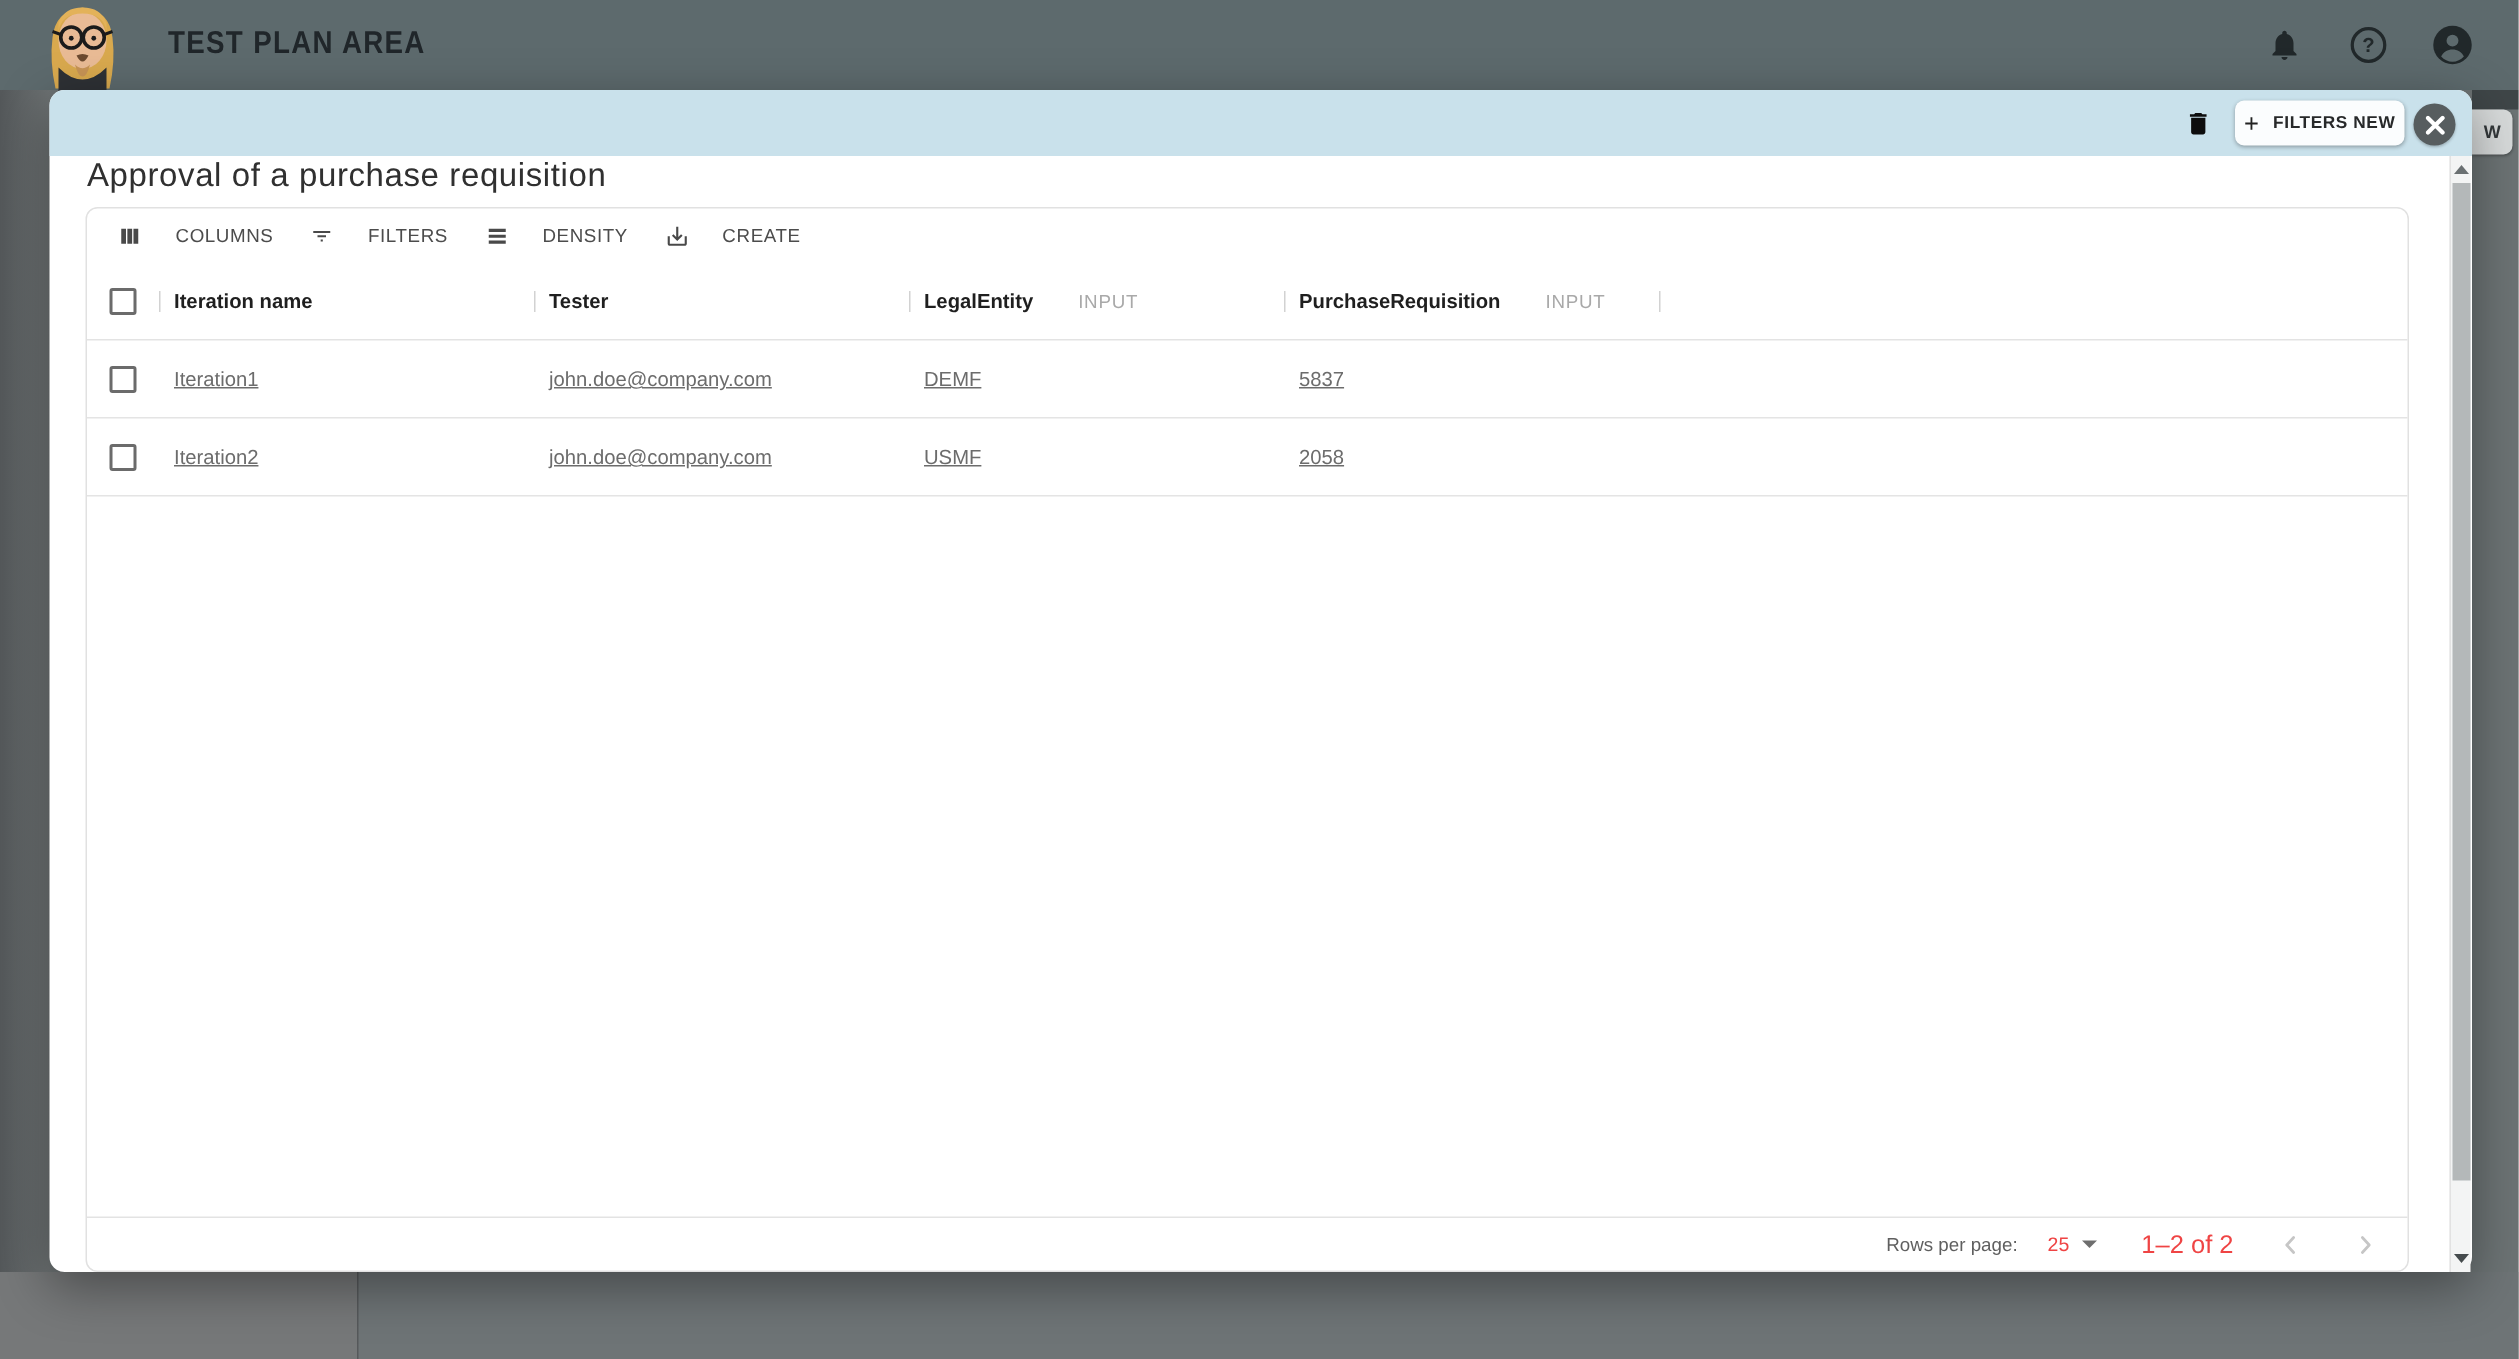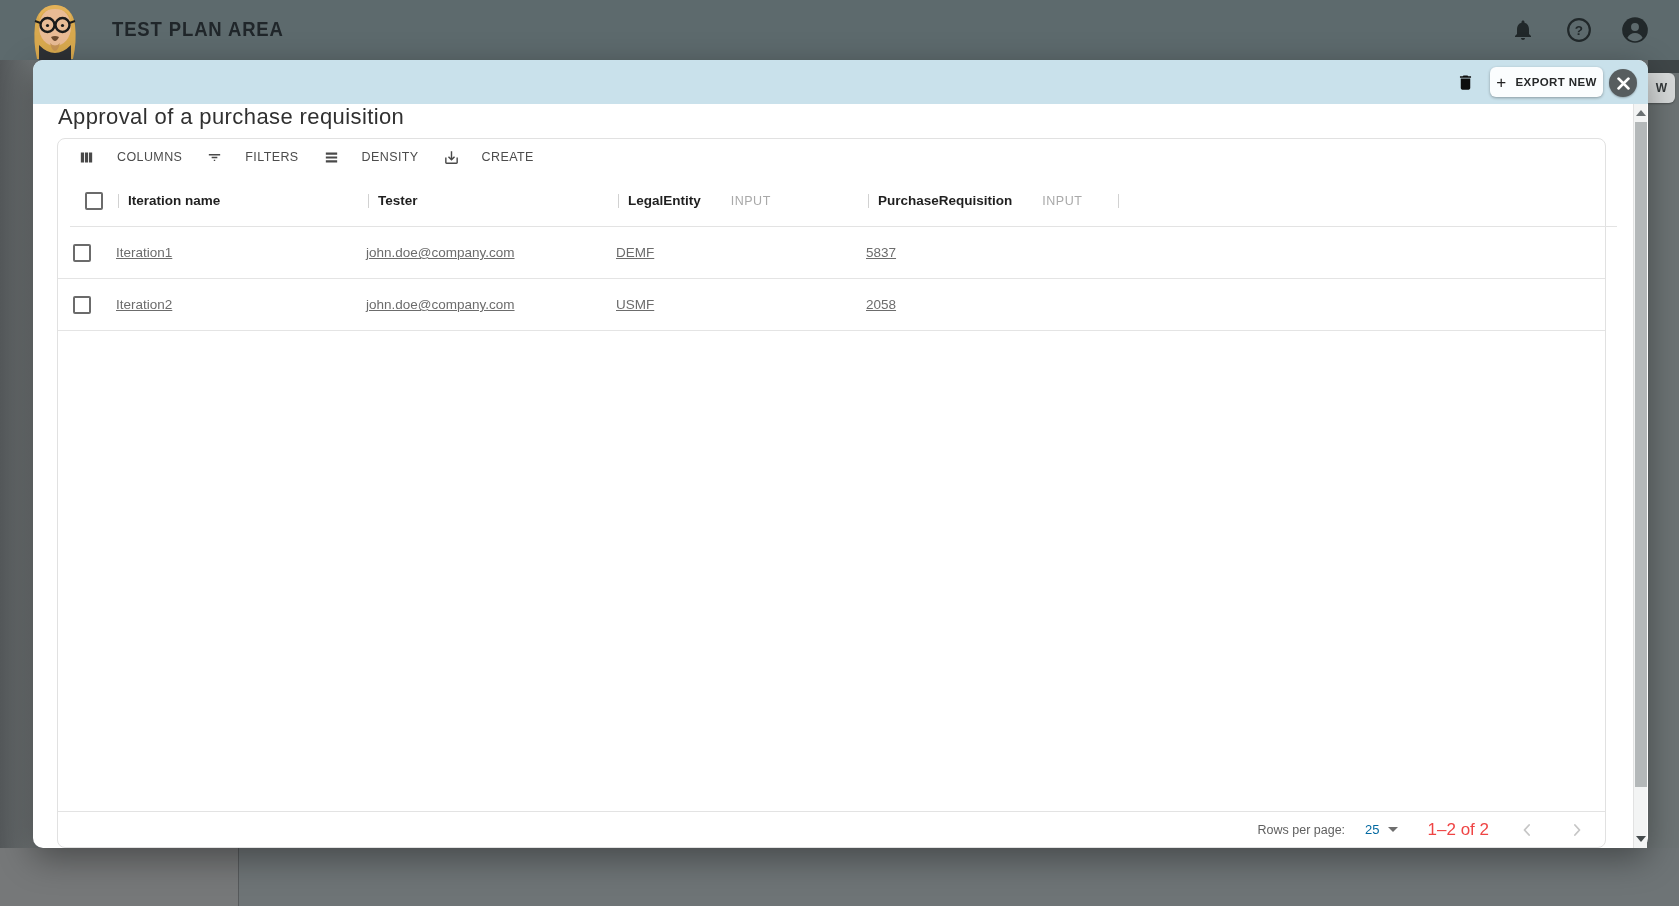--- a/index.html
+++ b/index.html
@@ -39,37 +39,37 @@
 
   .modal-title { position:absolute; left:25px; top:44px; font-size:22px; color:#303030; letter-spacing:.4px; }
 
   
   .grid { position:absolute; left:24px; top:78px; width:1549px; height:710px; border:1px solid #e1e1e1; border-radius:8px; background:#fff; }
   .grid-toolbar { position:absolute; left:0; top:0; width:100%; height:36px; display:flex; align-items:center; padding-left:8px; }
   .tb-btn { display:flex; align-items:center; gap:22px; height:28px; padding:0 12px; border:none; background:transparent;
             font-family:"Liberation Sans",sans-serif; font-size:12.5px; letter-spacing:.4px; color:#4c4c4c; cursor:pointer; }
   .tb-btn svg { display:block; }
 
-  .hdr-row { position:absolute; left:12px; top:36px; width:100%; height:52px; border-bottom:1px solid #e3e3e3; display:flex; align-items:center; }
+  .hdr-row { position:absolute; left:0; top:36px; width:100%; height:52px; border-bottom:1px solid #e3e3e3; display:flex; align-items:center; }
   .row { position:absolute; left:0; width:100%; height:52px; border-bottom:1px solid #e4e4e4; display:flex; align-items:center; }
   .row-0 { top:88px; } .row-1 { top:140px;text-align:right; }
   .cell-cb { width:48px; flex:0 0 48px; display:flex; align-items:center; justify-content:center; }
   .col { width:250px; flex:0 0 250px; padding-left:10px; position:relative; display:flex; align-items:center; gap:30px; height:100%; }
   .col-fill { flex:1 1 auto; position:relative; height:100%; }
   .hdr-row .col::before, .hdr-row .col-fill::before { content:""; position:absolute; left:0; top:19px; width:1px; height:14px; background:#d2d2d2; }
   .col-label { font-size:13.5px; font-weight:700; color:#1f1f1f; white-space:nowrap; }
   .col-badge { font-size:12.5px; color:#a9a9a9; letter-spacing:.5px; }
   .cell-text { font-size:13.5px; color:#6c6c6c; white-space:nowrap;text-decoration:underline; }
   .checkbox { width:18px; height:18px; border:2px solid #6b6b6b; border-radius:2px; background:#fff; cursor:pointer; }
 
   .grid-footer { position:absolute; left:0; bottom:0; width:100%; height:36px; border-top:1px solid #e3e3e3;
                  display:flex; align-items:center; justify-content:flex-end; padding-right:16px;margin-top:10px; }
   .rpp-label { font-size:12.5px; color:#5f5f5f; }
   .rpp-select { display:flex; align-items:center; gap:8px; margin-left:20px; cursor:pointer; }
-  .rpp-value { font-size:13px; color:#0369a1; }
+  .rpp-value { font-size:13px; color:#ef4444; }
   .caret-down { width:0; height:0; border-left:5px solid transparent; border-right:5px solid transparent; border-top:5px solid #6e6e6e; }
   .range-label { font-size:17px; color:#ef4444; margin-left:30px; }
   .pg-btn { margin-left:26px; width:24px; height:24px; display:flex; align-items:center; justify-content:center; cursor:default; }
   .pg-btn svg { display:block; }
 
   
   .scrollbar { position:absolute; left:1600px; top:44px; width:14px; height:744px; background:#f3f4f4; border-left:1px solid #e2e2e2; }
   .sb-up { position:absolute; left:0; top:0; width:14px; height:18px; display:flex; align-items:center; justify-content:center; cursor:pointer; }
   .sb-down { position:absolute; left:0; bottom:0; width:14px; height:18px; display:flex; align-items:center; justify-content:center; cursor:pointer; }
   .tri-up { width:0; height:0; border-left:5px solid transparent; border-right:5px solid transparent; border-bottom:6px solid #6a7072; }
@@ -135,21 +135,21 @@
   <div class="modal">
 
     <div class="modal-band">
       <div class="trash-btn">
         <svg width="19" height="21" viewBox="0 0 24 24">
             <path fill="#0d0d0d" d="M6 19c0 1.1.9 2 2 2h8c1.1 0 2-.9 2-2V7H6v12zM19 4h-3.5l-1-1h-5l-1 1H5v2h14V4z"></path>
           </svg>
       </div>
       <button class="create-btn">
         <span class="plus">+</span>
-        <span>EXPORT NEW</span>
+        <span>FILTERS NEW</span>
       </button>
       <div class="close-btn">
         <svg width="13" height="13" viewBox="0 0 12 12">
             <path d="M1.5 1.5 L10.5 10.5 M10.5 1.5 L1.5 10.5" stroke="#ffffff" stroke-width="2.6" stroke-linecap="round"></path>
           </svg>
       </div>
     </div>
 
     <div class="modal-title">Approval of a purchase requisition</div>
 

